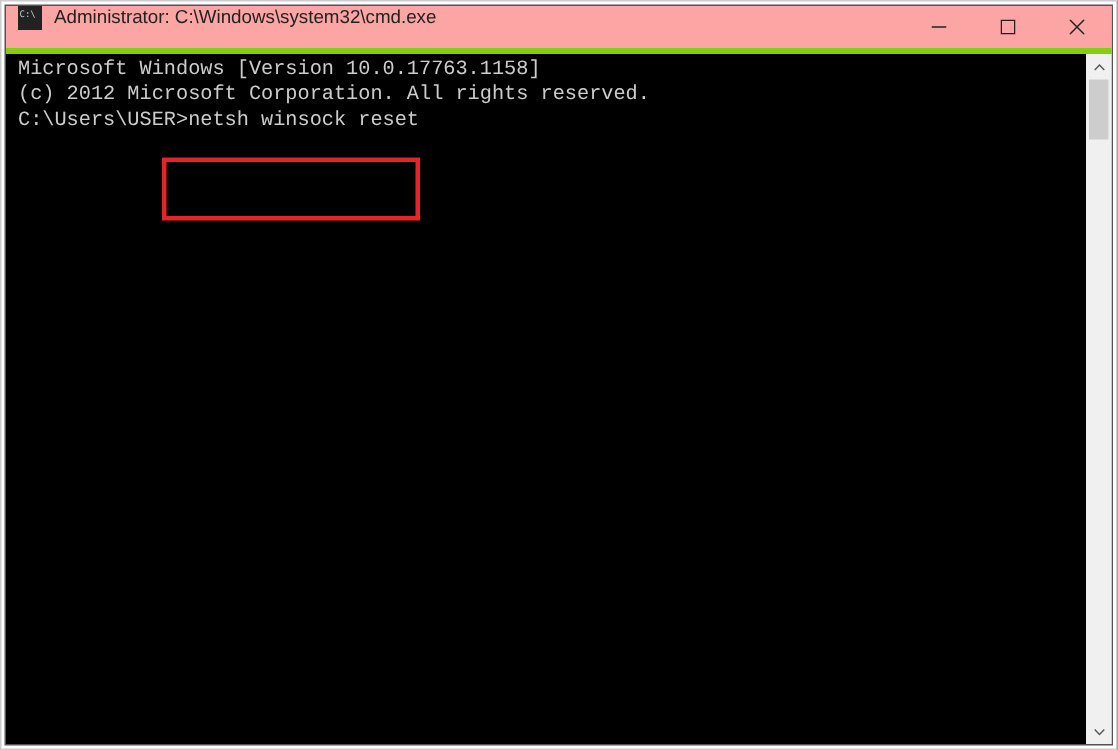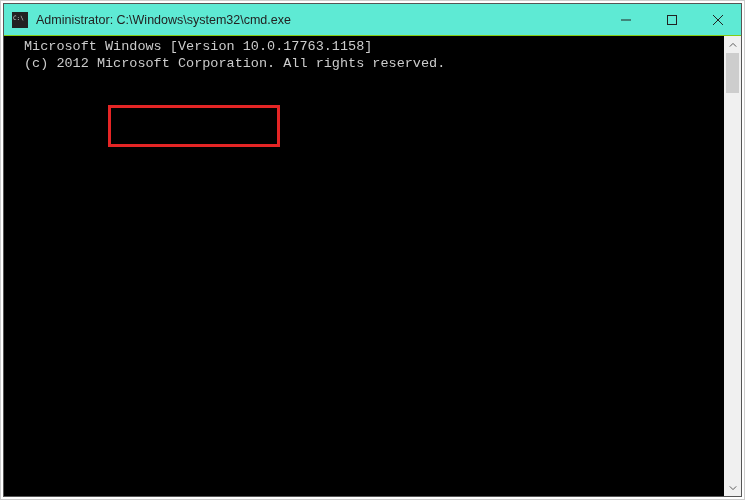--- a/index.html
+++ b/index.html
@@ -16,24 +16,24 @@
       height: 100%;
       display: flex;
       flex-direction: column;
       border: 1px solid #555;
       margin: 2px;
       width: calc(100% - 4px);
       height: calc(100% - 4px);
     }
     .titlebar {
       height: 32px;
-      background: #5eead4;
+      background: #fca5a5;
       display: flex;
-      align-items: center;
-      border-bottom: 1px solid #84cc16;
+      align-items: flex-start;
+      border-bottom: 4px solid #84cc16;
       flex-shrink: 0;
     }
     .title-icon {
       width: 16px;
       height: 16px;
       margin-left: 8px;
       margin-right: 8px;
       background: #222;
       position: relative;
       display: flex;
@@ -75,21 +75,21 @@
       background: #000;
       position: relative;
     }
     .terminal {
       flex: 1;
       background: #000;
       color: #ccc;
       font-family: Consolas, "Courier New", monospace;
       font-size: 13.5px;
       line-height: 17px;
-      padding: 2px 20px;
+      padding: 2px 8px;
       white-space: pre;
       overflow: hidden;
     }
     .scrollbar {
       width: 17px;
       background: #f0f0f0;
       display: flex;
       flex-direction: column;
     }
     .sb-btn {
@@ -142,21 +142,21 @@
       </div>
       <div class="win-btn close">
         <svg viewBox="0 0 10 10">
             <line x1="0" y1="0" x2="10" y2="10" stroke="#222" stroke-width="1"></line>
             <line x1="10" y1="0" x2="0" y2="10" stroke="#222" stroke-width="1"></line>
           </svg>
       </div>
     </div>
   </div>
   <div class="terminal-wrap">
-    <div class="terminal"><span class="term-line">Microsoft Windows [Version 10.0.17763.1158]</span><span class="term-line">(c) 2012 Microsoft Corporation. All rights reserved.</span><span class="term-line"></span></div>
+    <div class="terminal"><span class="term-line">Microsoft Windows [Version 10.0.17763.1158]</span><span class="term-line">(c) 2012 Microsoft Corporation. All rights reserved.</span><span class="term-line"></span><span class="prompt-line"><span>C:\Users\USER&gt;</span><span>netsh winsock reset</span></span></div>
     <div class="highlight-box" style="top:69px;left:104px;width:172px;height:42px;"></div>
     <div class="scrollbar">
       <div class="sb-btn">
         <svg viewBox="0 0 10 10" width="8" height="8">
             <polyline points="1,7 5,3 9,7" fill="none" stroke="#555" stroke-width="1.2"></polyline>
           </svg>
       </div>
       <div class="sb-track">
         <div class="sb-thumb"></div>
       </div>

